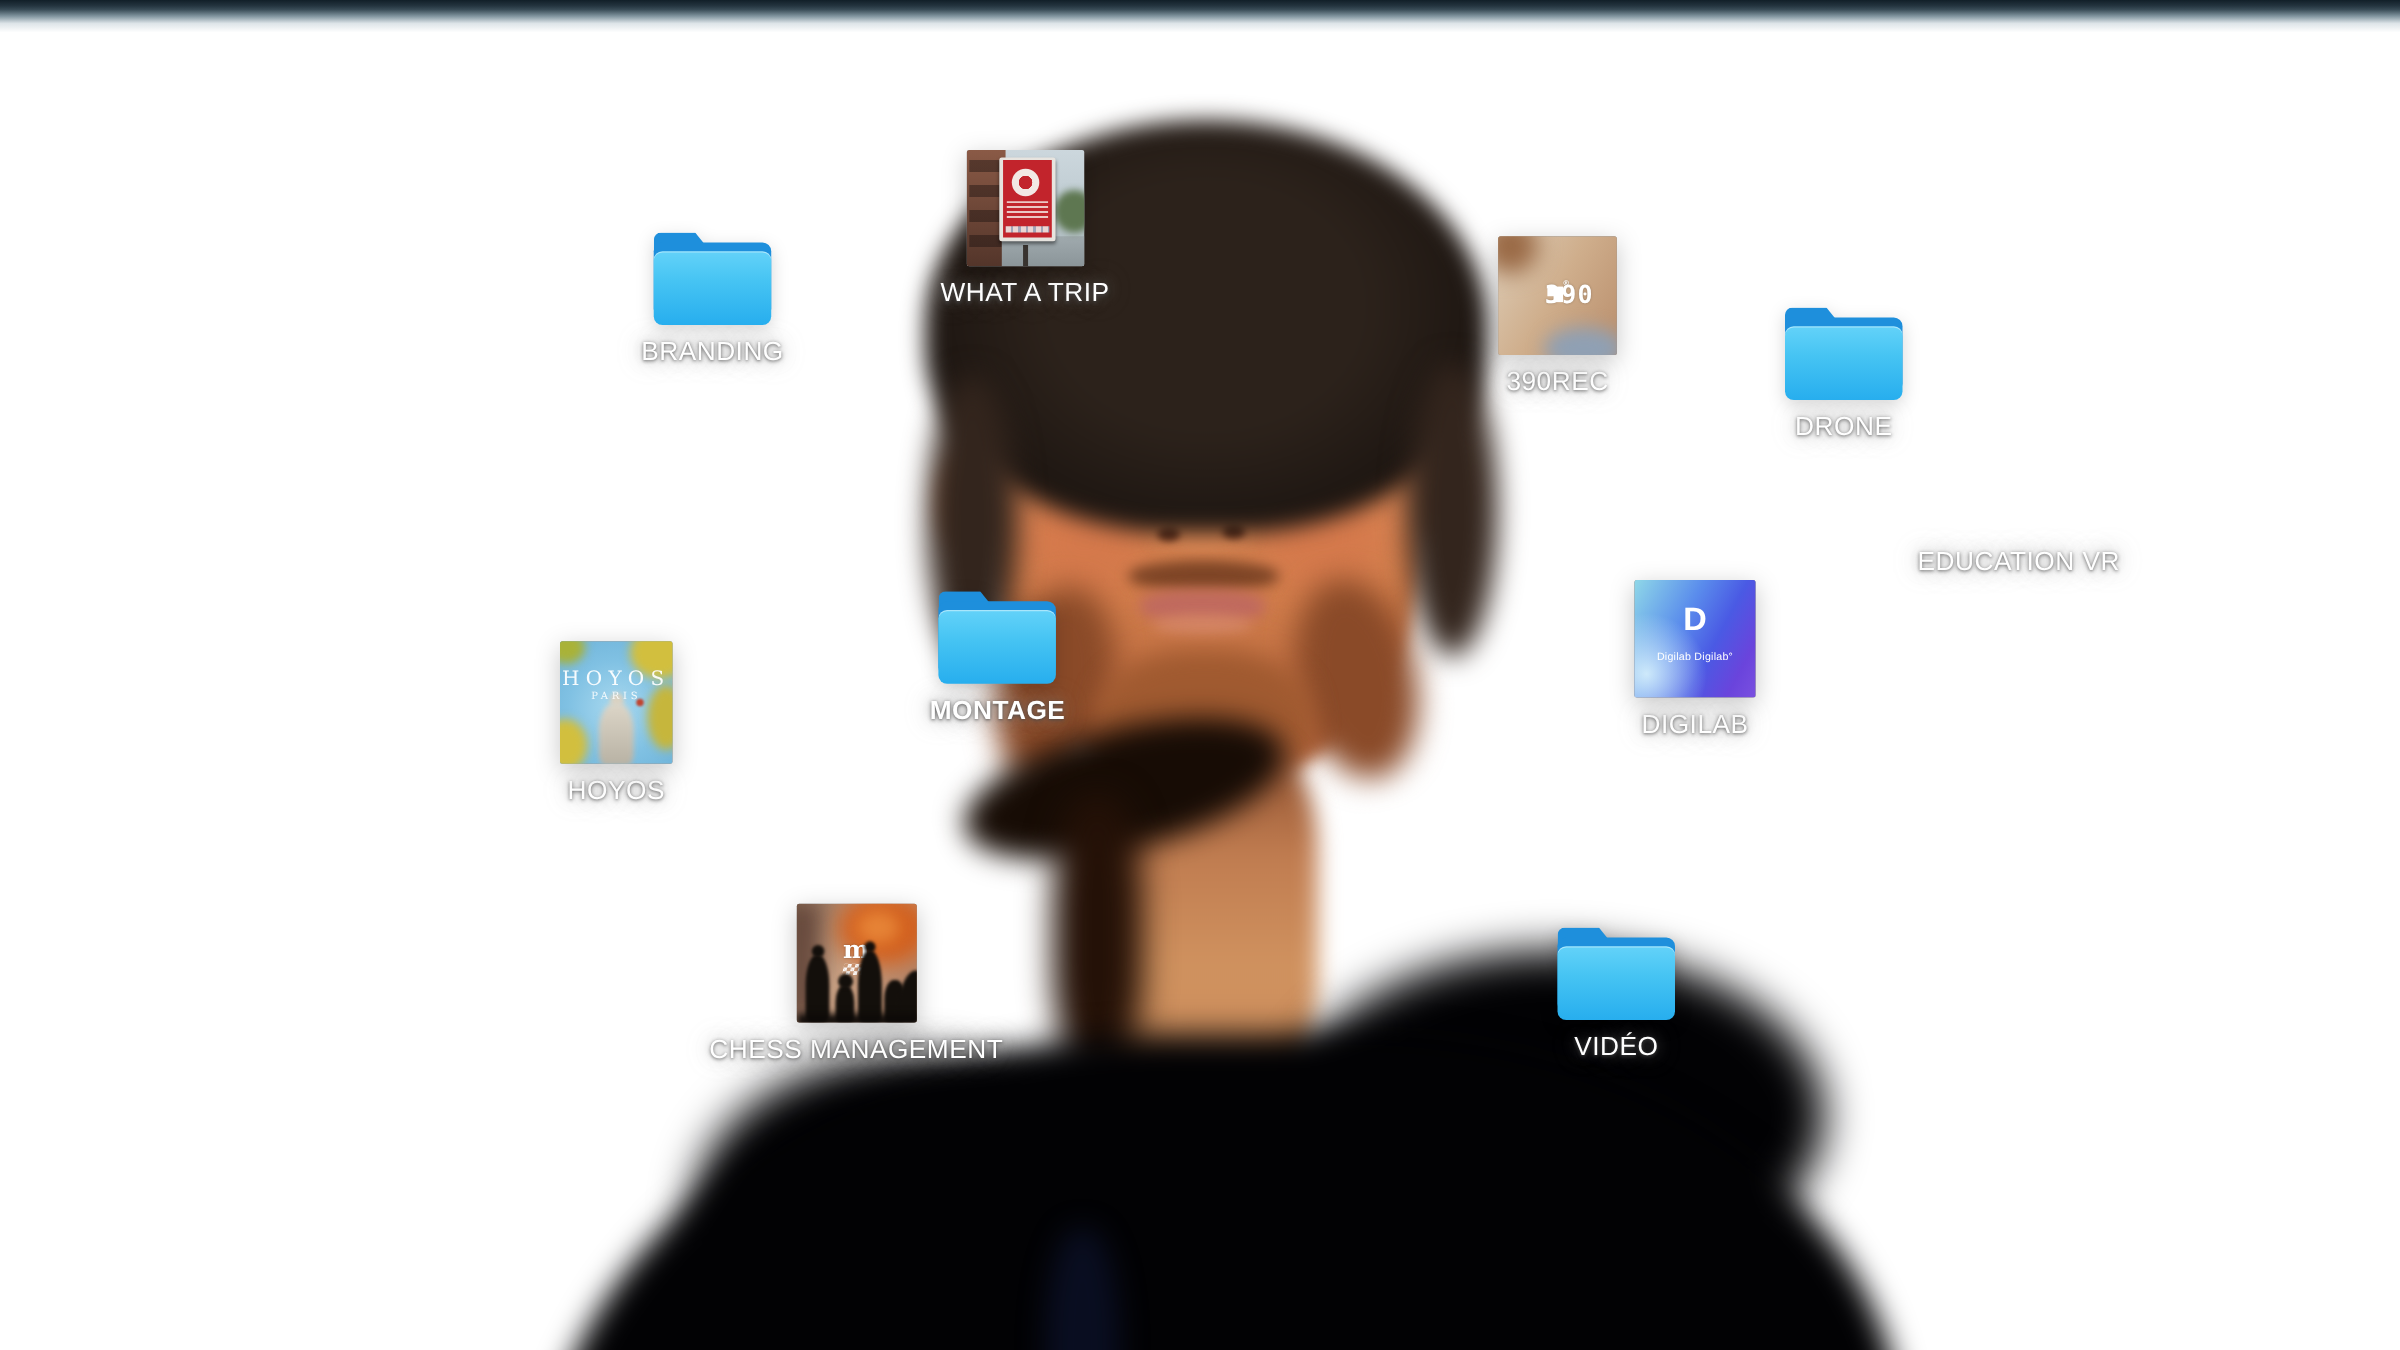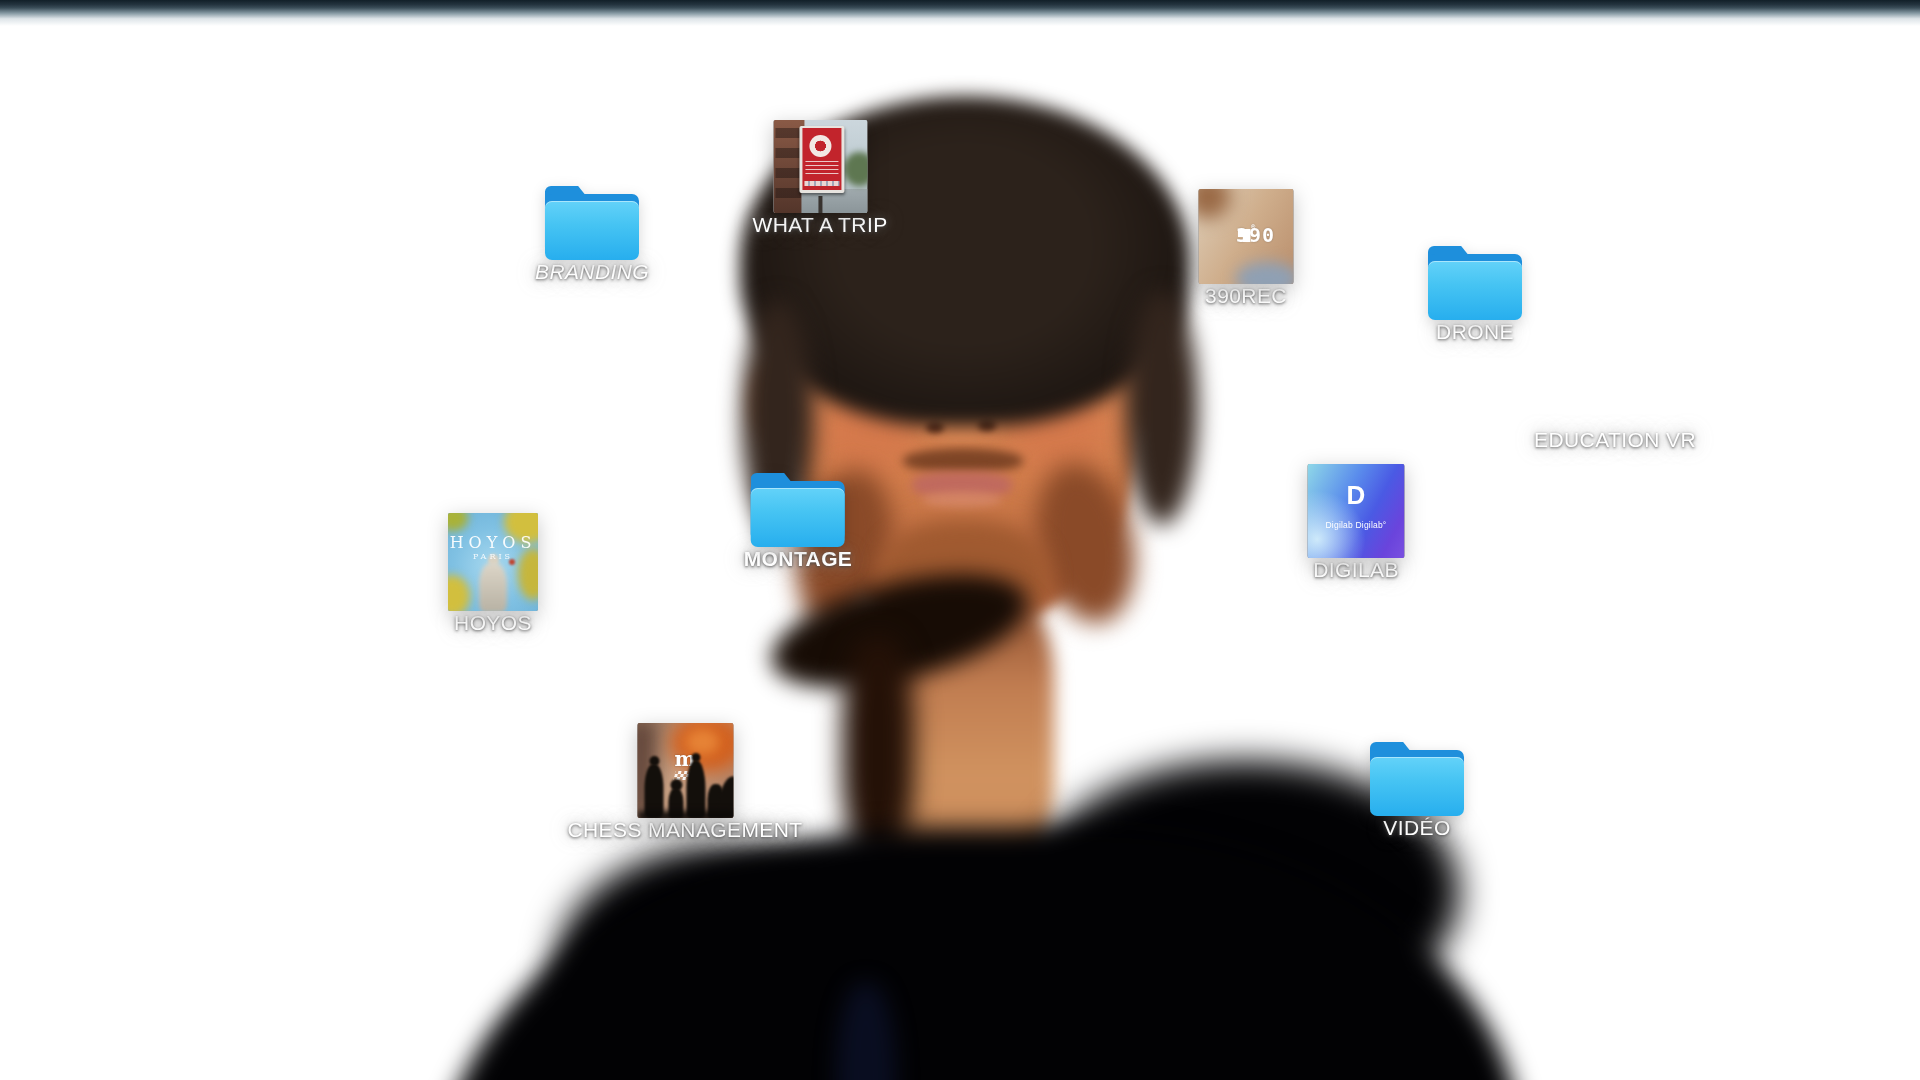--- a/index.html
+++ b/index.html
@@ -6,21 +6,21 @@
   #screen{position:relative;width:1920px;height:1080px;overflow:hidden;background:#ffffff;
           font-family:"Liberation Sans",sans-serif;}
 
   
   .topbar{position:absolute;left:0;top:0;width:100%;height:26px;
     background:linear-gradient(180deg,#111f28 0%,#24343f 18%,#3a4d58 30%,#8296a0 50%,#dde4e8 72%,#ffffff 100%);}
 
   
   .item{position:absolute;display:flex;flex-direction:column;align-items:center;
         transform:translateX(-50%);cursor:pointer;z-index:30;}
-  .item .label{margin-top:1px;font-size:21px;line-height:1;color:#fff;white-space:nowrap;
+  .item .label{margin-top:11px;font-size:21px;line-height:1;color:#fff;white-space:nowrap;
         letter-spacing:.4px;
         text-shadow:0 1px 3px rgba(70,70,70,.9),0 0 10px rgba(125,125,125,.6),0 0 22px rgba(150,150,150,.45);}
 
   
   .folder{position:relative;width:94px;height:74px;filter:drop-shadow(0 4px 7px rgba(0,0,0,.16));}
   .folder .f-tab{position:absolute;left:0;top:0;width:46px;height:16px;background:#1e8fdc;
         border-radius:6px 10px 0 0;clip-path:polygon(0 0,72% 0,100% 100%,0 100%);}
   .folder .f-back{position:absolute;left:0;top:8px;width:100%;height:60px;background:#1e8fdc;border-radius:7px;}
   .folder .f-front{position:absolute;left:0;top:15px;width:100%;height:59px;border-radius:7px;
         background:linear-gradient(180deg,#63d2f9 0%,#46c4f3 40%,#27aeee 100%);
@@ -241,21 +241,21 @@
         <div class="pole"></div>
       <div class="frame"></div>
         <div class="poster"></div>
         <div class="globe"></div>
       <div class="ptxt"></div>
         <div class="pfoot"></div>
     </div>
     <div class="label">WHAT A TRIP</div>
   </div>
 
-  <div class="item" style="left:592px;top:186px;font-style:italic;">
+  <div class="item" style="left:570px;top:186px;">
     <div class="folder">
       <div class="f-tab"></div>
         <div class="f-back"></div>
         <div class="f-front"></div>
     </div>
     <div class="label">BRANDING</div>
   </div>
 
   <div class="item" style="left:1246px;top:189px;">
     <div class="thumb t-390">
@@ -330,21 +330,21 @@
         <div class="p2h"></div>
       <div class="pc p3"></div>
         <div class="p3h"></div>
       <div class="pc p4"></div>
         <div class="pc p5"></div>
         <div class="base"></div>
     </div>
     <div class="label">CHESS MANAGEMENT</div>
   </div>
 
-  <div class="item" style="left:1417px;top:742px;">
+  <div class="item" style="left:1293px;top:742px;">
     <div class="folder">
       <div class="f-tab"></div>
         <div class="f-back"></div>
         <div class="f-front"></div>
     </div>
     <div class="label">VIDÉO</div>
   </div>
 
 </div>
 

